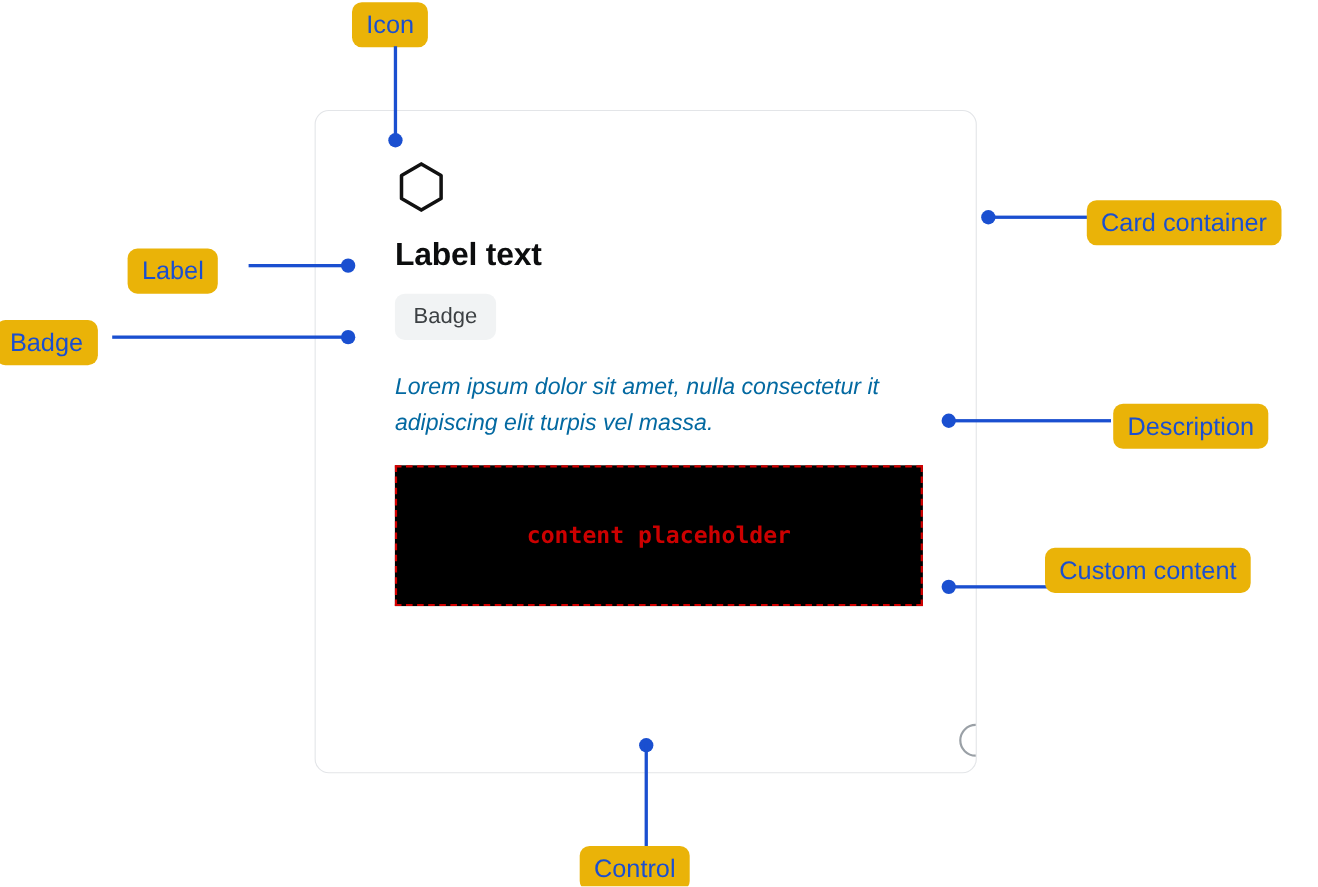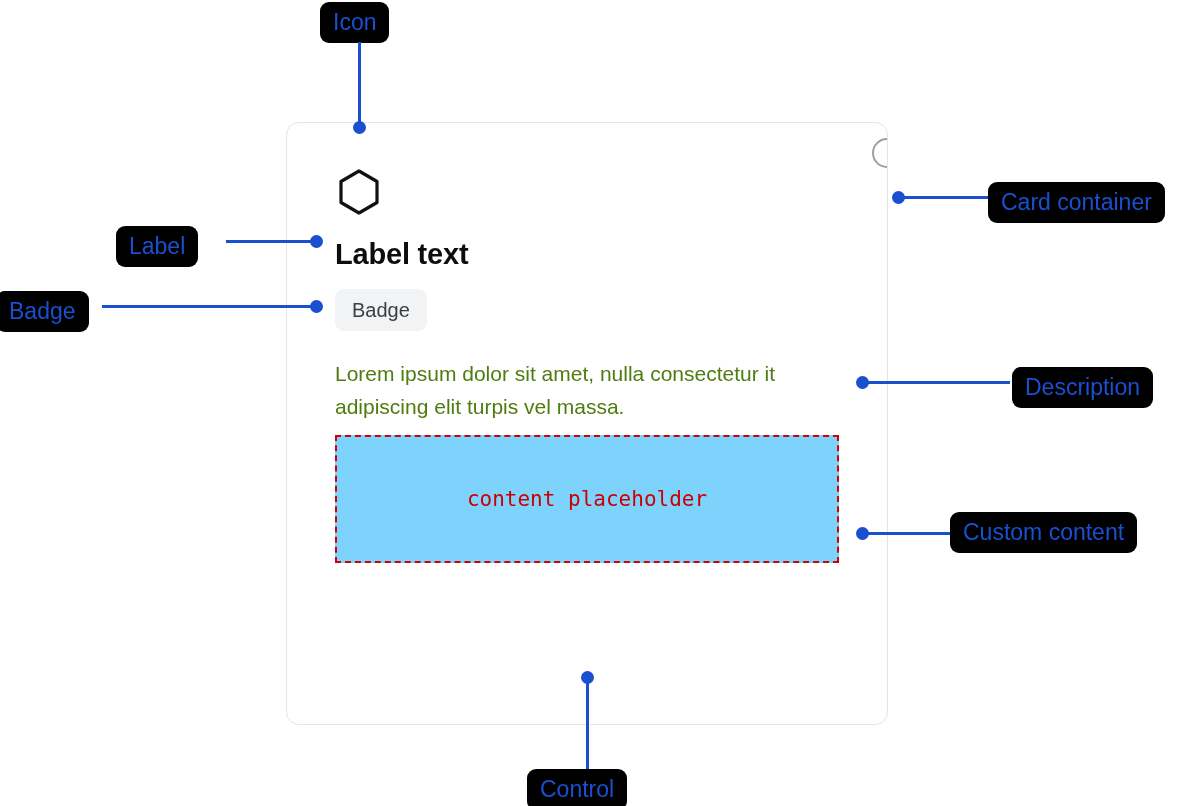--- a/index.html
+++ b/index.html
@@ -16,30 +16,31 @@
     width: 1198px;
     height: 806px;
     background: #ffffff;
     overflow: hidden;
   }
 
   
   .card {
     position: absolute;
     left: 286px;
-    top: 122px;
+    top: 100px;
     width: 602px;
     height: 603px;
     box-sizing: border-box;
     border: 1px solid #e3e5e8;
     border-radius: 13px;
     background: #ffffff;
     display: flex;
-    flex-direction: row;
+    flex-direction: column;
     overflow: hidden;
+    align-items: flex-end;
   }
   .card-body {
     flex: 1 1 auto;
     padding: 44px 48px 0 48px;
     box-sizing: border-box;
   }
   .card-icon {
     width: 48px;
     height: 48px;
     display: block;
@@ -59,35 +60,37 @@
     background: #f1f3f4;
     border-radius: 9px;
     font-size: 20px;
     line-height: 24px;
     color: #3c4043;
   }
   .card-desc {
     margin: 26px 0 0 0;
     font-size: 21px;
     line-height: 33px;
-    color: #4d7c0f;
+    color: #0369a1;
     max-width: 480px;
+    font-style: italic;
   }
   .placeholder {
-    margin-top: 12px;
+    margin-top: 22px;
     height: 128px;
     box-sizing: border-box;
     border: 2px dashed #d40000;
-    background: #7dd3fc;
+    background: #000000;
     display: flex;
     align-items: center;
     justify-content: center;
     font-family: "DejaVu Sans Mono", "Liberation Mono", monospace;
     font-size: 21px;
     color: #cc0000;
+    font-weight: bold;
   }
   .card-footer {
     flex: 0 0 auto;
     height: 58px;
     background: #f8f9fa;
     border-top: 1px solid #e8eaed;
     position: relative;
   }
   .footer-control {
     position: absolute;
@@ -97,21 +100,21 @@
     width: 30px;
     height: 30px;
     border: 2px solid #9aa0a6;
     border-radius: 50%;
     box-sizing: border-box;
   }
 
   
   .anno-label {
     position: absolute;
-    background: #000000;
+    background: #eab308;
     color: #1a4fd0;
     border-radius: 9px;
     padding: 6px 13px;
     font-size: 23px;
     line-height: 29px;
     white-space: nowrap;
     box-sizing: border-box;
   }
   .anno-line {
     position: absolute;
@@ -170,19 +173,19 @@
   <div class="anno-label" style="left:-4px; top:291px;">Badge</div>
   <div class="anno-line h" style="left:102px; top:305px; width:214px;"></div>
   <div class="anno-dot" style="left:310px; top:300px;"></div>
 
   <div class="anno-dot" style="left:856px; top:376px;"></div>
   <div class="anno-line h" style="left:862px; top:381px; width:148px;"></div>
   <div class="anno-label" style="left:1012px; top:367px;text-align:right;">Description</div>
 
   <div class="anno-dot" style="left:856px; top:527px;"></div>
   <div class="anno-line h" style="left:862px; top:532px; width:90px;"></div>
-  <div class="anno-label" style="left:950px; top:512px;text-align:center;">Custom content</div>
+  <div class="anno-label" style="left:950px; top:498px;text-align:center;">Custom content</div>
 
   <div class="anno-dot" style="left:581px; top:671px;"></div>
   <div class="anno-line v" style="left:586px; top:677px; height:93px;"></div>
   <div class="anno-label" style="left:527px; top:769px;">Control</div>
 
 </div>
 
 </body></html>

